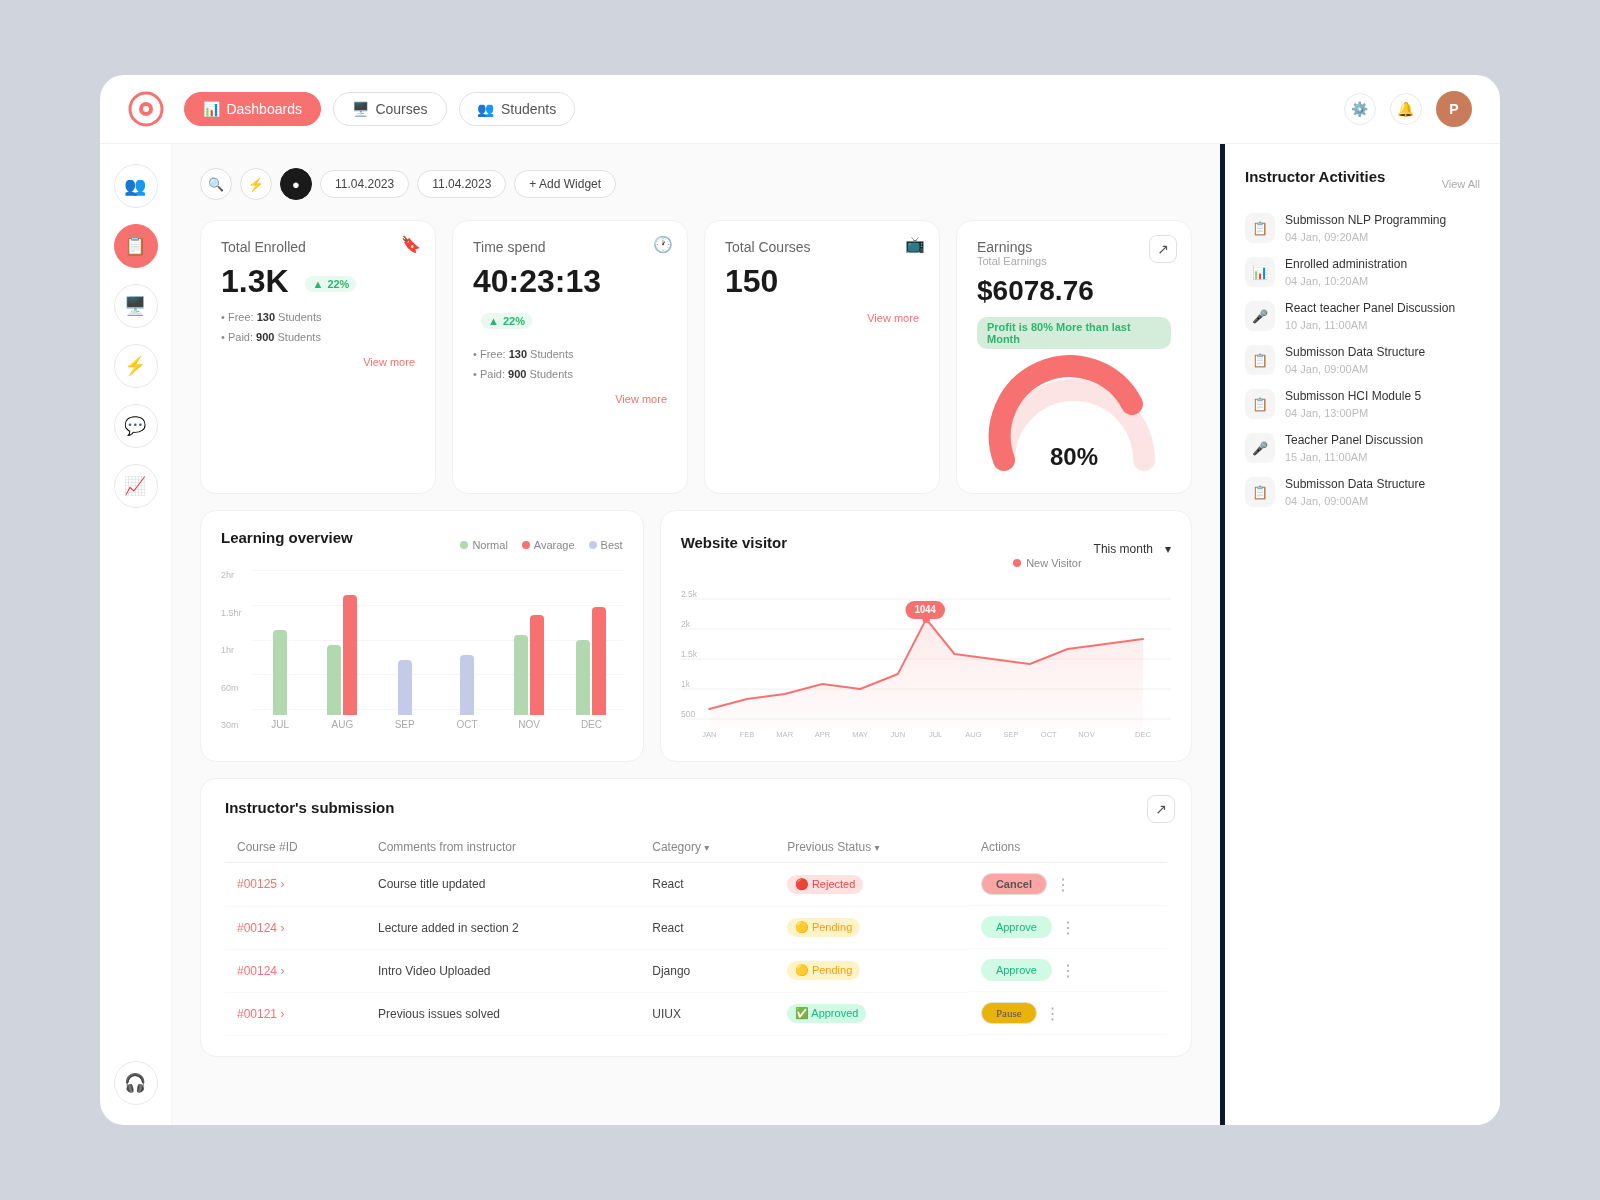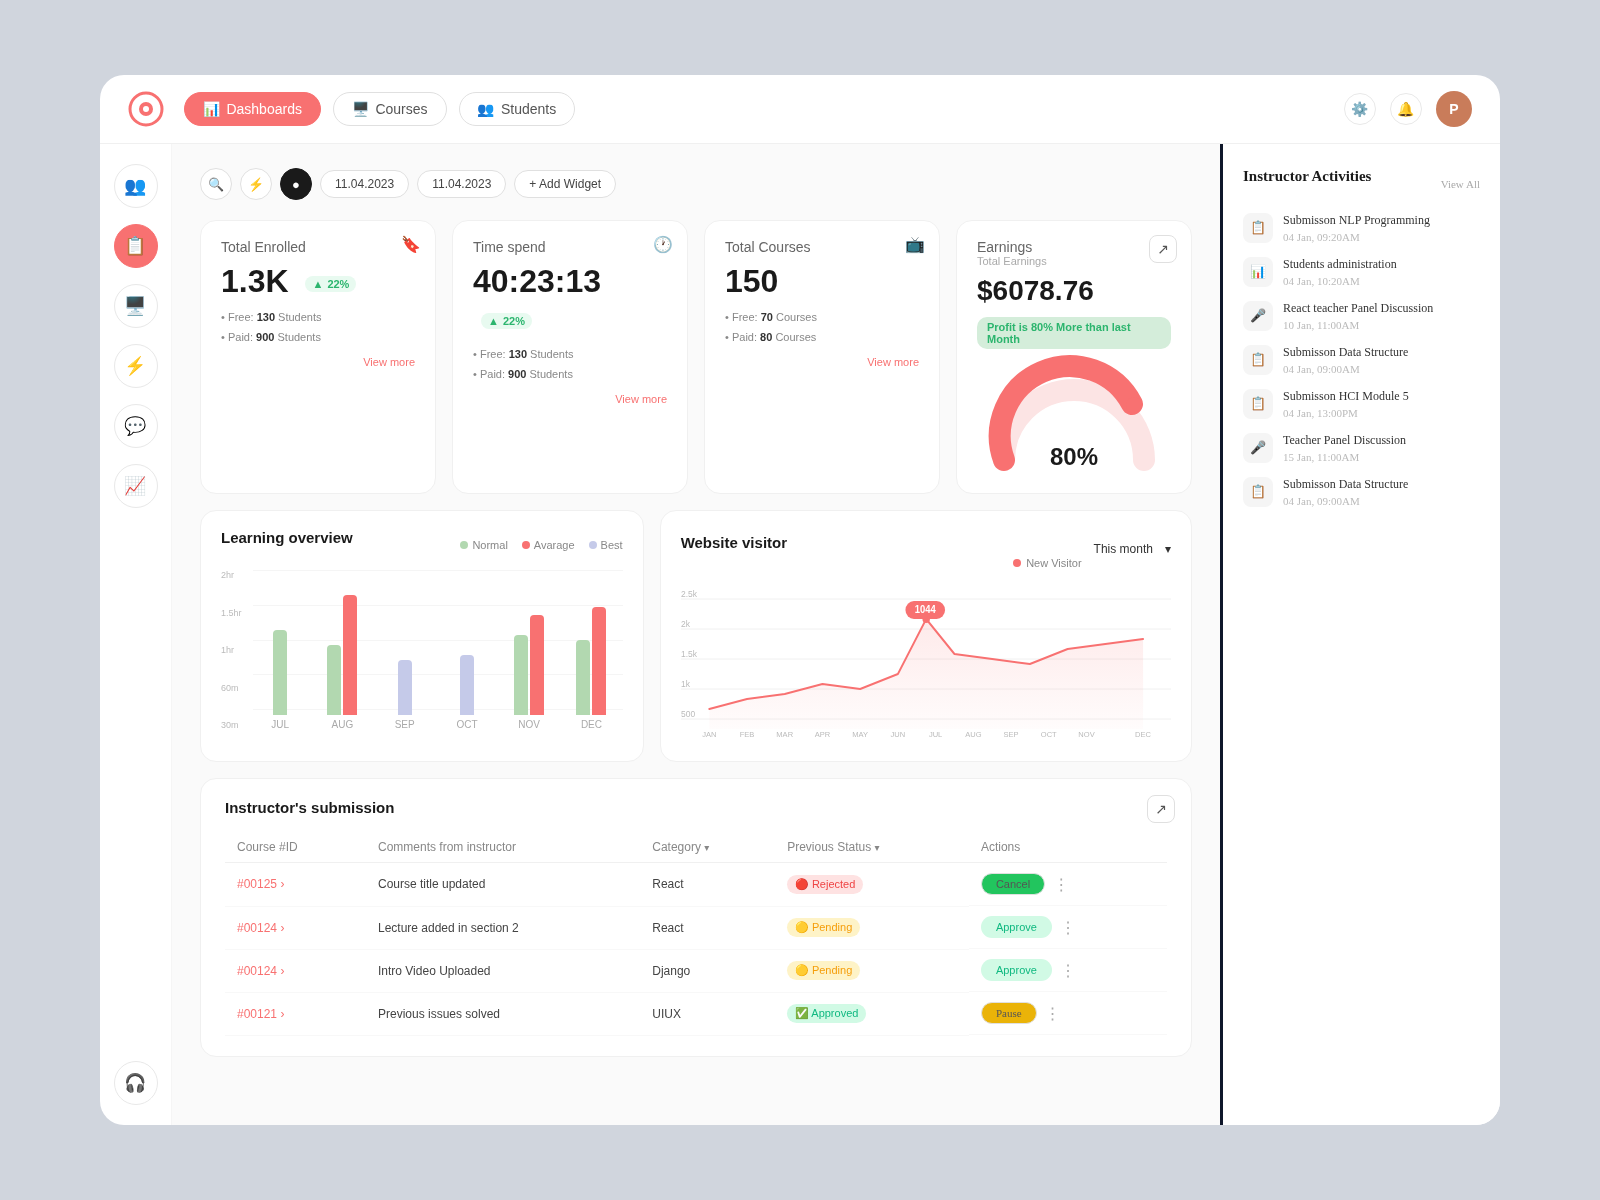--- a/index.html
+++ b/index.html
@@ -371,32 +371,31 @@
     .status-pending { background: #fef3c7; color: #f59e0b; }
     .status-approved { background: #d1fae5; color: #10b981; }
     .action-btn {
       padding: 4px 14px;
       border-radius: 12px;
       font-size: 11px;
       font-weight: 500;
       cursor: pointer;
       border: 1px solid transparent;
     }
-    .btn-cancel { background: #22c55e; border-color: #e0e0e0; color: #555; }
+    .btn-cancel { background: #fca5a5; border-color: #e0e0e0; color: #555; font-weight: bold; }
     .btn-approve { background: #d1fae5; color: #10b981; border-color: transparent; }
     .btn-pause { background: #eab308; border-color: #e0e0e0; color: #555; font-family: Liberation Serif, serif; }
     .dots-btn { font-size: 16px; color: #aaa; cursor: pointer; }
     
     .right-panel {
       width: 280px;
       padding: 24px 20px;
-      border-left: 3px solid #0f172a;
+      border-left: 5px solid #0f172a;
       overflow-y: auto;
       background: white;
-      font-family: Liberation Serif, serif;
     }
     .activities-title {
       font-size: 15px;
       font-weight: 600;
       color: #1a1a1a;
       margin-bottom: 14px;
     }
     .view-all-btn {
       float: right;
       font-size: 11px;
@@ -536,24 +535,20 @@
             <div>• <span>Free:</span> <span class="num">130</span> <span>Students</span></div>
             <div>• <span>Paid:</span> <span class="num">900</span> <span>Students</span></div>
           </div>
           <span class="view-more">View more</span>
         </div>
 
         <div class="stat-card">
           <div class="stat-icon-corner">📺</div>
           <div class="stat-title">Total Courses</div>
           <div class="stat-value">150</div>
-          <div class="stat-detail">
-            <div>• <span>Free:</span> <span class="num">70</span> <span>Courses</span></div>
-            <div>• <span>Paid:</span> <span class="num">80</span> <span>Courses</span></div>
-          </div>
           <span class="view-more">View more</span>
         </div>
 
         <div class="earnings-card">
           <div class="arrow-btn">↗</div>
           <div class="earnings-title">Earnings</div>
           <div class="earnings-sub">Total Earnings</div>
           <div class="earnings-value">$6078.76</div>
           <div class="profit-badge">Profit is 80% More than last Month</div>
           
@@ -791,21 +786,21 @@
           <div class="activity-item">
       <div class="activity-icon">📋</div>
       <div>
         <div class="activity-text">Submisson NLP Programming</div>
         <div class="activity-time">04 Jan, 09:20AM</div>
       </div>
     </div>
           <div class="activity-item">
       <div class="activity-icon">📊</div>
       <div>
-        <div class="activity-text">Students administration</div>
+        <div class="activity-text">Enrolled administration</div>
         <div class="activity-time">04 Jan, 10:20AM</div>
       </div>
     </div>
           <div class="activity-item">
       <div class="activity-icon">🎤</div>
       <div>
         <div class="activity-text">React teacher Panel Discussion</div>
         <div class="activity-time">10 Jan, 11:00AM</div>
       </div>
     </div>

